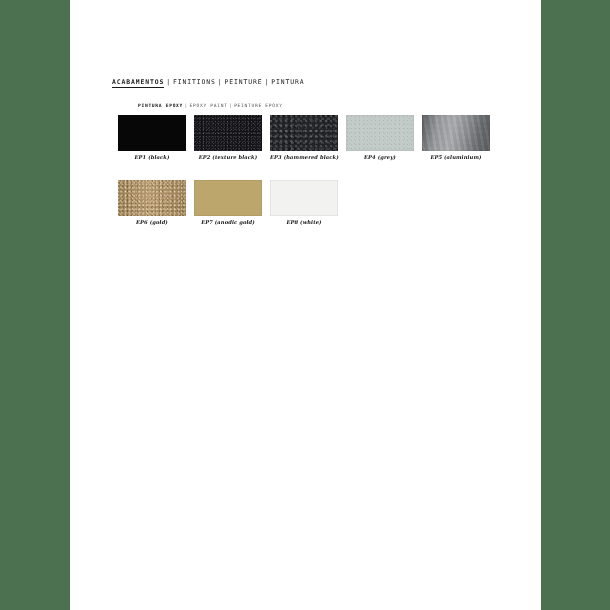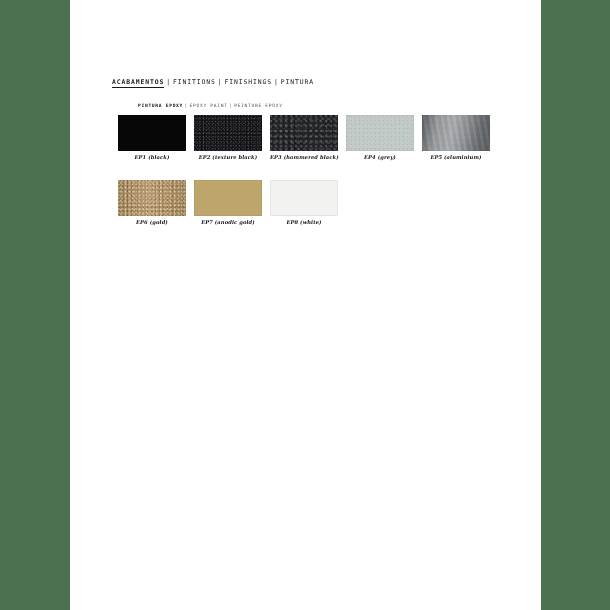--- a/index.html
+++ b/index.html
@@ -186,21 +186,21 @@
 <body>
 
 <div class="page">
 
   <div class="band band-left" style="background-color: rgb(76, 113, 80);"></div>
   <div class="band band-right" style="background-color: rgb(76, 113, 80);"></div>
 
   <div class="sheet" style="background-color: rgb(255, 255, 255);">
 
     <div class="header">
-      <span class="strong">ACABAMENTOS</span><span class="sep">|</span><span>FINITIONS</span><span class="sep">|</span><span>FINISHINGS</span><span class="sep">|</span><span>PINTURA</span>
+      <span class="strong">ACABAMENTOS</span><span class="sep">|</span><span>FINITIONS</span><span class="sep">|</span><span>PEINTURE</span><span class="sep">|</span><span>PINTURA</span>
     </div>
 
     <div class="subtitle">
       <span class="strong">PINTURA EPOXY</span><span class="sep">|</span><span class="dim">EPOXY PAINT</span><span class="sep">|</span><span class="dim">PEINTURE EPOXY</span>
     </div>
 
     <div class="grid">
 
       <div class="row">
         <div class="cell">

